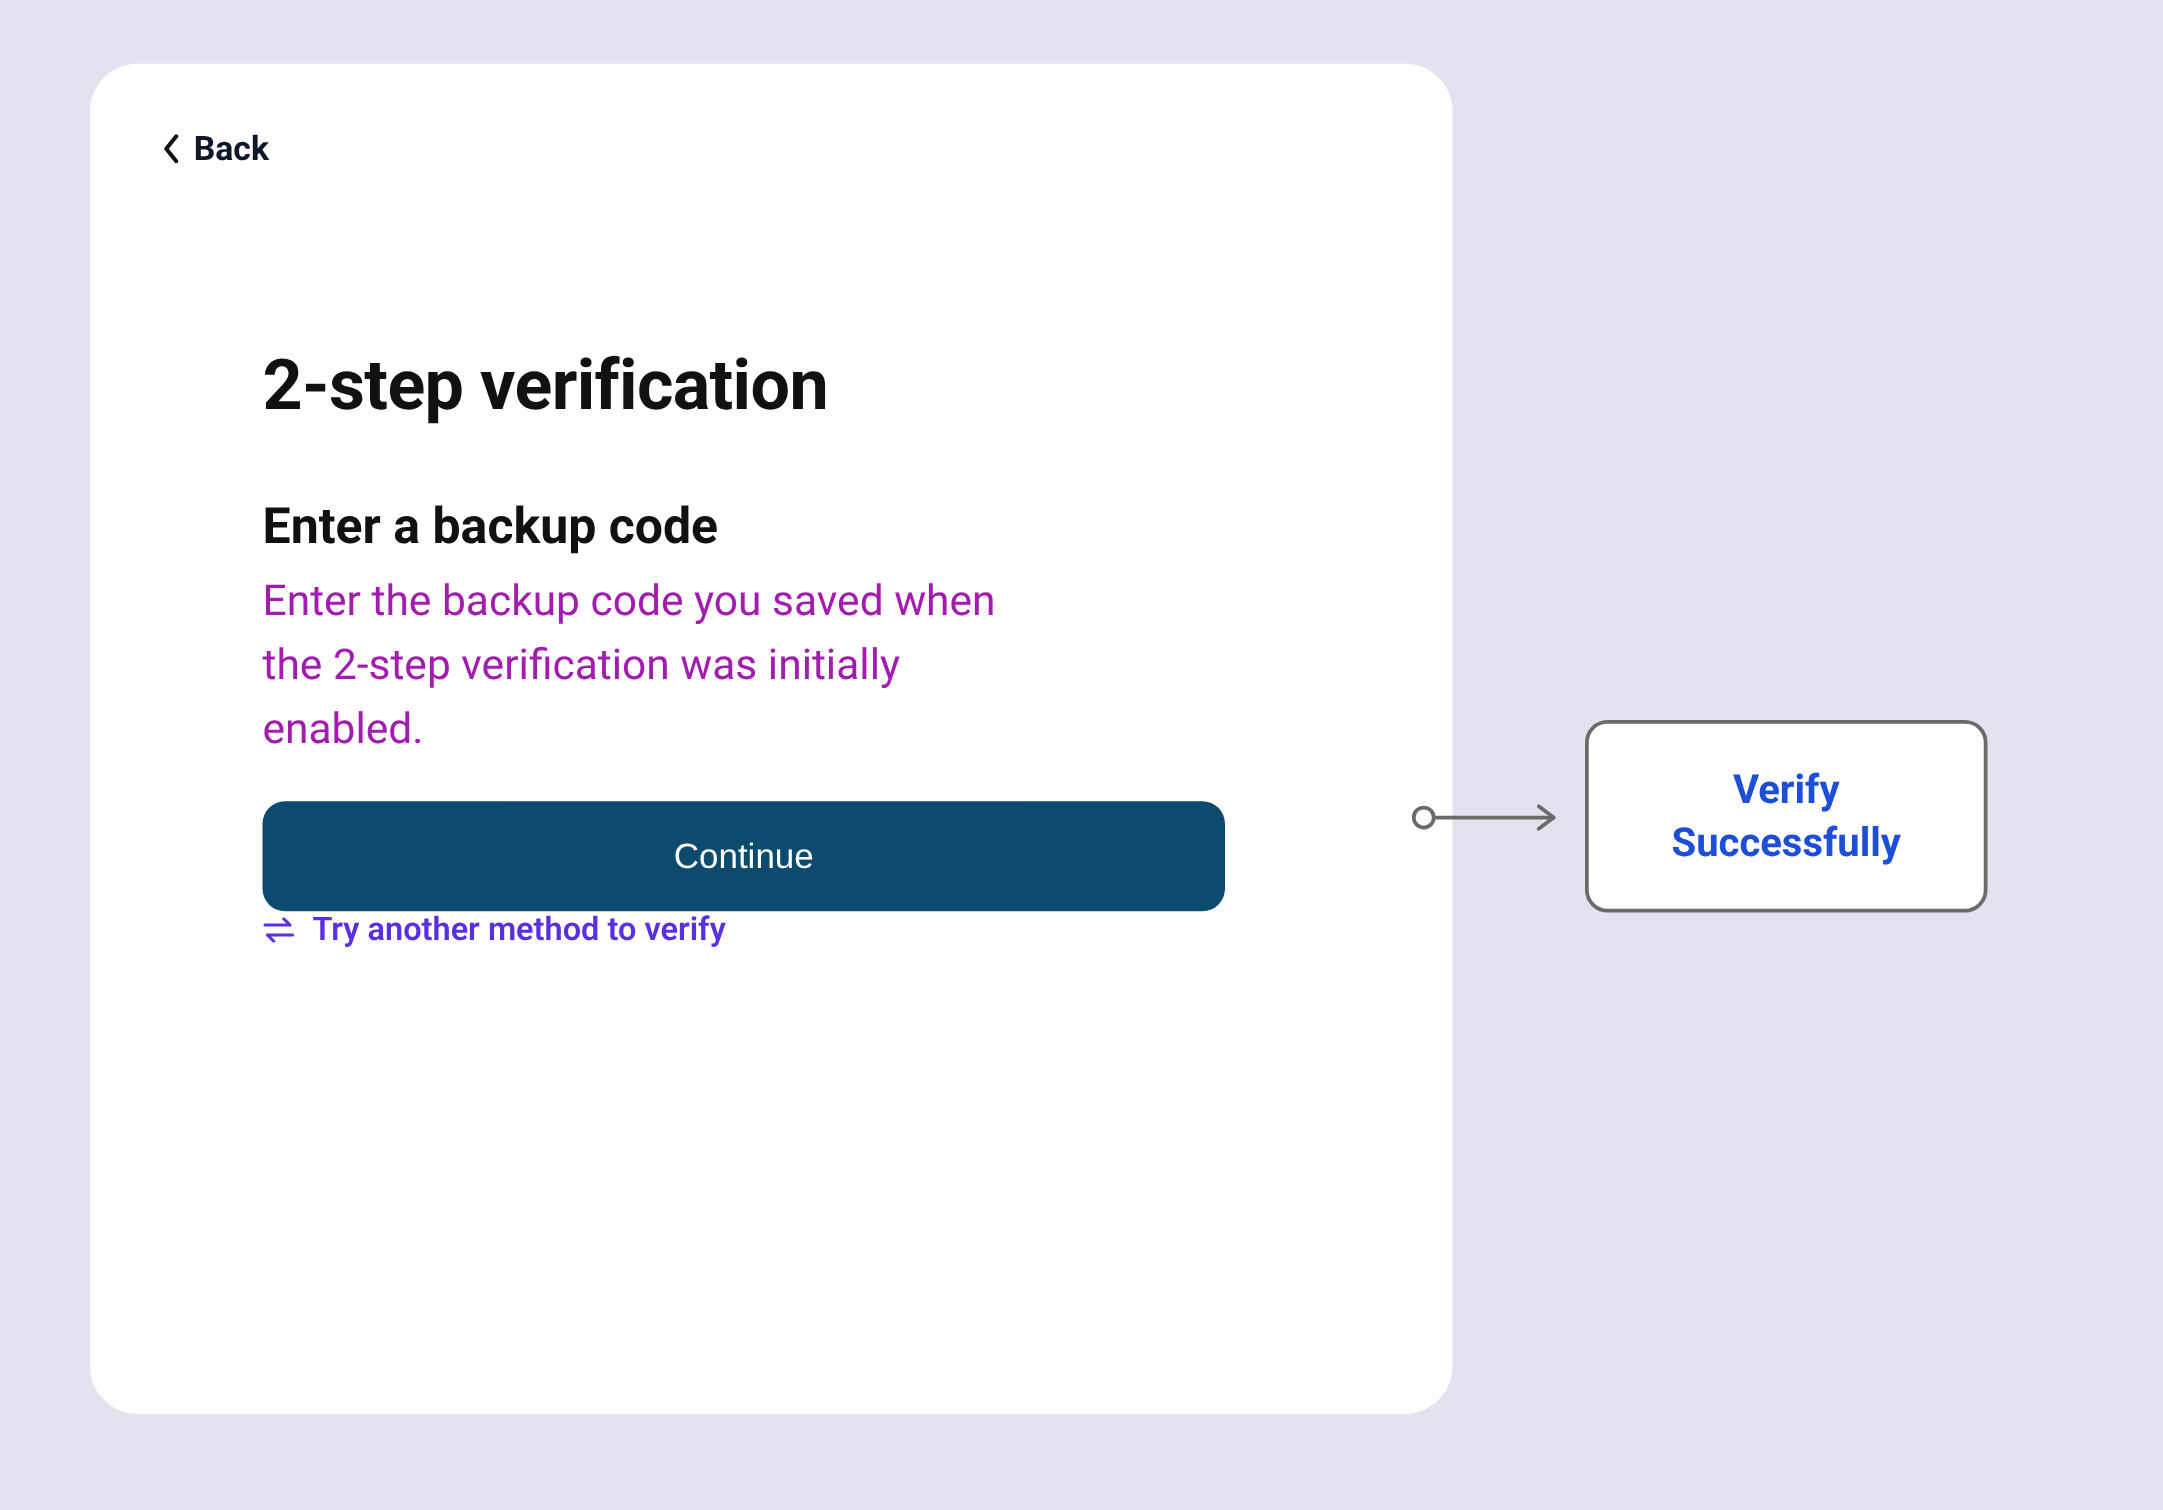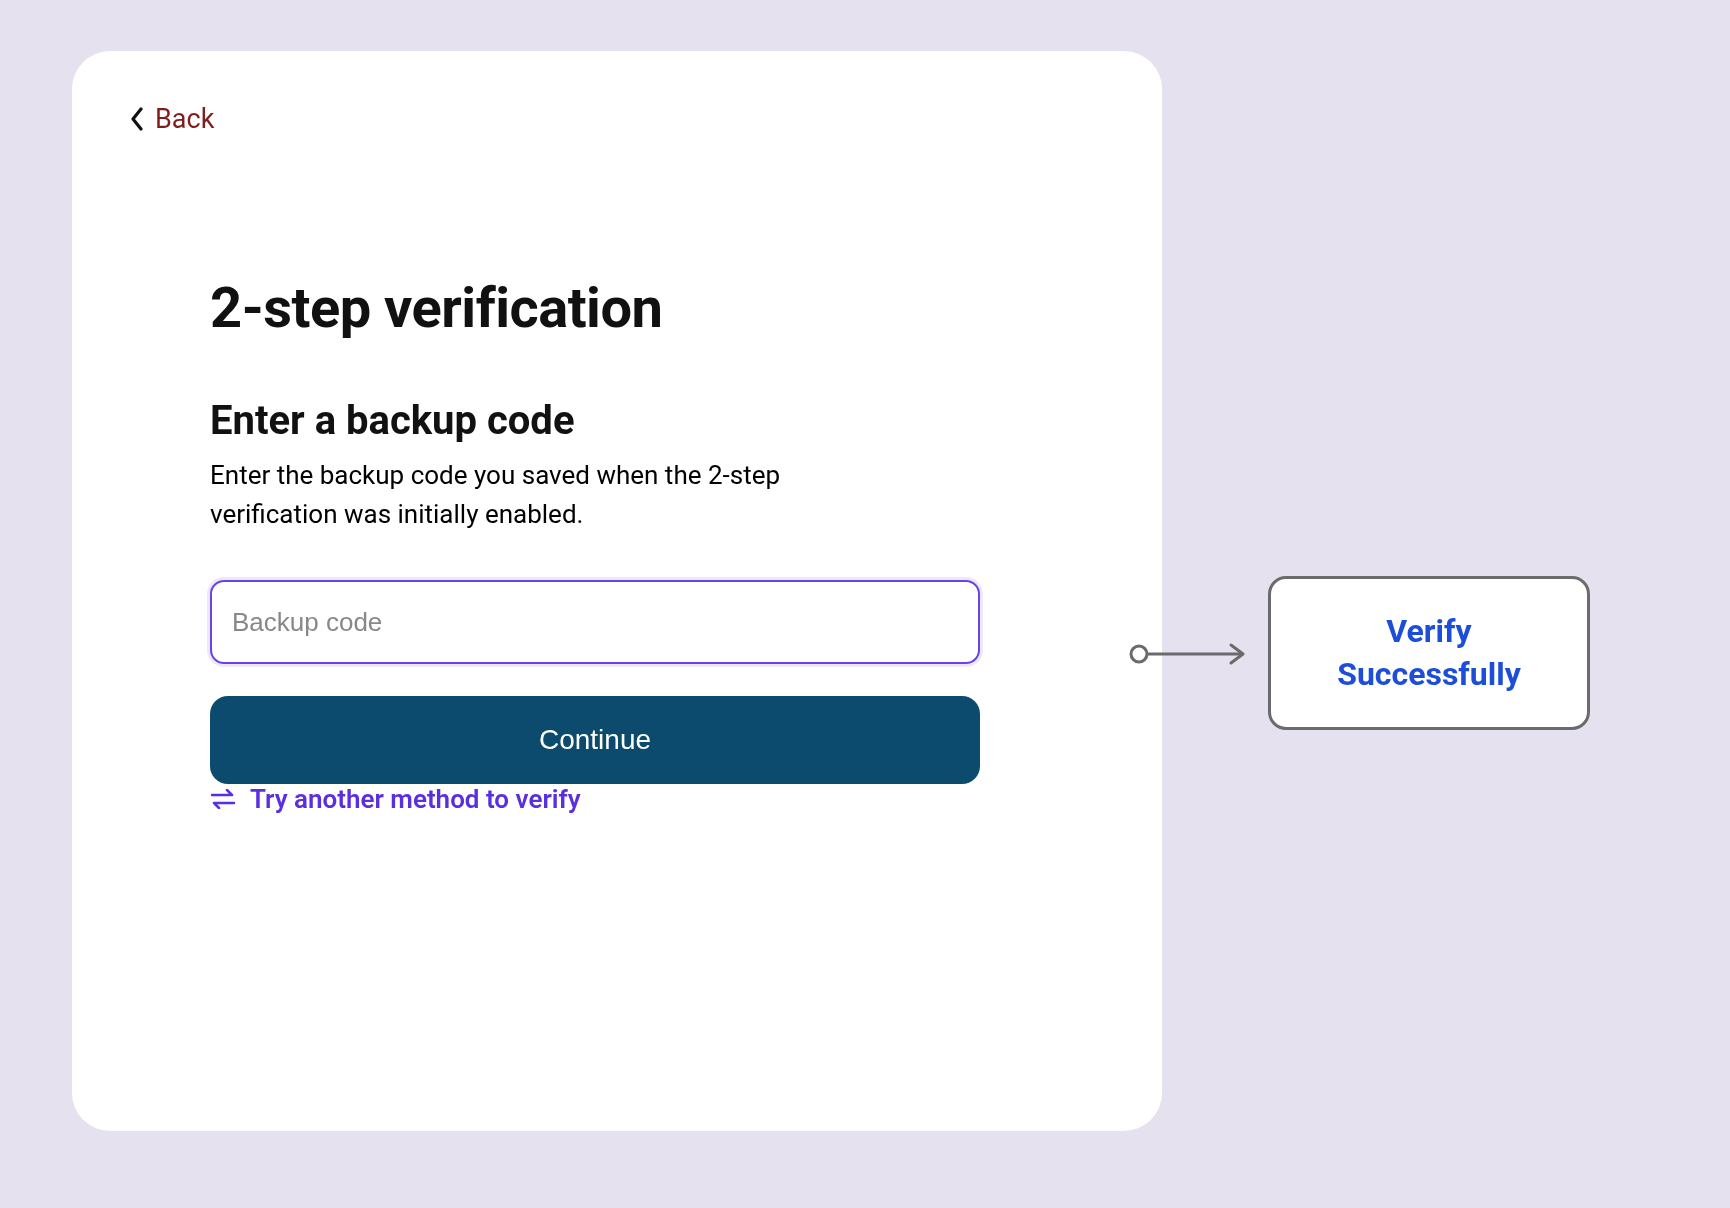--- a/index.html
+++ b/index.html
@@ -19,45 +19,45 @@
       height: 1080px;
       background: #ffffff;
       border-radius: 38px;
       padding: 52px 58px;
     }
     .back-link {
       display: inline-flex;
       align-items: center;
       gap: 10px;
       cursor: pointer;
-      color: #7f1d1d;
+      color: #0f172a;
       font-size: 27px;
-      font-weight: 400;
+      font-weight: 700;
     }
     .back-link svg { flex: 0 0 auto; }
     .content {
       margin: 140px 80px 0 80px;
     }
     h1.title {
       font-size: 56px;
       font-weight: 700;
       color: #111;
       letter-spacing: -0.5px;
     }
     h2.subtitle {
       margin-top: 56px;
       font-size: 40px;
       font-weight: 700;
       color: #111;
     }
     p.desc {
       margin-top: 12px;
-      font-size: 26px;
+      font-size: 34px;
       line-height: 1.5;
-      color: #000000;
+      color: #a21caf;
       max-width: 640px;
     }
     .input-wrap {
       margin-top: 46px;
     }
     .code-input {
       width: 100%;
       max-width: 770px;
       height: 84px;
       border: 2px solid #6a42e8;
@@ -130,23 +130,20 @@
       <path d="M11 2 L3 12 L11 22" stroke="#111" stroke-width="3.2" stroke-linecap="round" stroke-linejoin="round"></path>
     </svg>
     <span>Back</span>
   </div>
 
   <div class="content">
     <h1 class="title">2-step verification</h1>
     <h2 class="subtitle">Enter a backup code</h2>
     <p class="desc">Enter the backup code you saved when the 2-step verification was initially enabled.</p>
 
-    <div class="input-wrap">
-      <input type="text" class="code-input" placeholder="Backup code" style="">
-    </div>
 
     <button class="continue-btn">Continue</button>
 
     <div class="alt-method">
       <svg width="26" height="20" viewBox="0 0 26 20" fill="none">
         <path d="M2 6 H22 M22 6 L17 1 M22 6" stroke="#5a2fe0" stroke-width="2.5" stroke-linecap="round" stroke-linejoin="round"></path>
         <path d="M24 14 H4 M4 14 L9 19" stroke="#5a2fe0" stroke-width="2.5" stroke-linecap="round" stroke-linejoin="round"></path>
       </svg>
       <span>Try another method to verify</span>
     </div>

